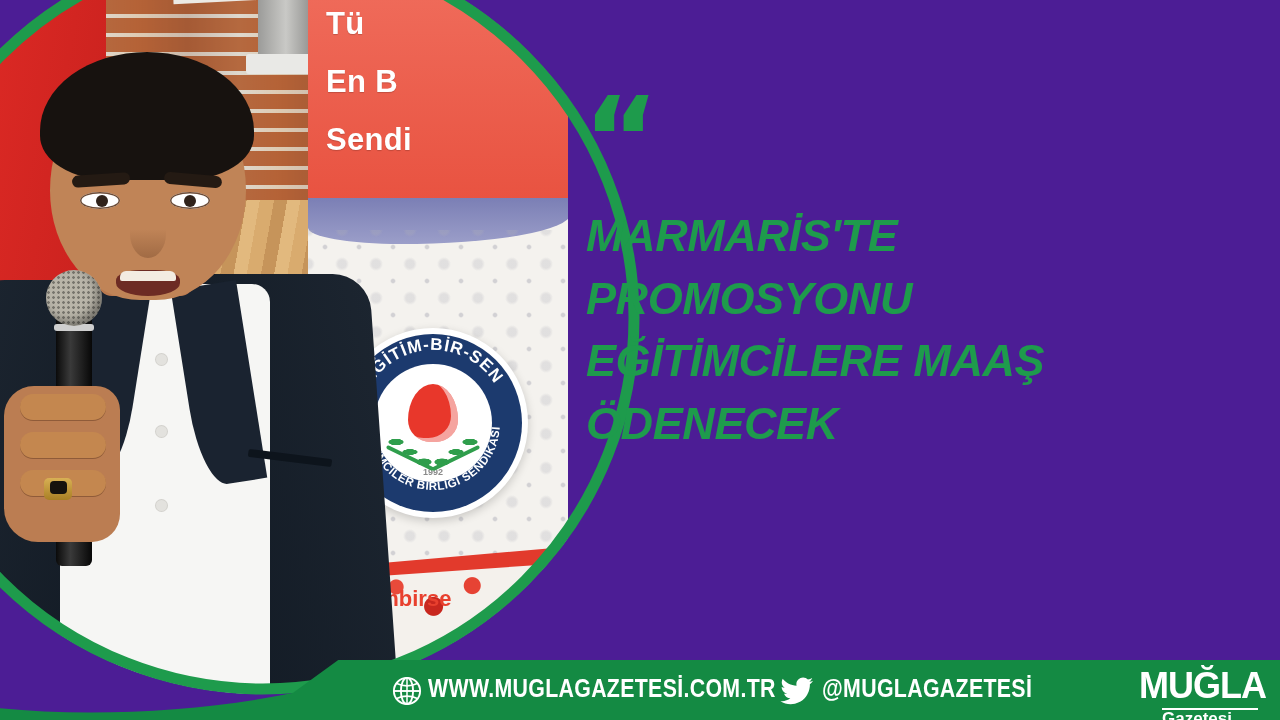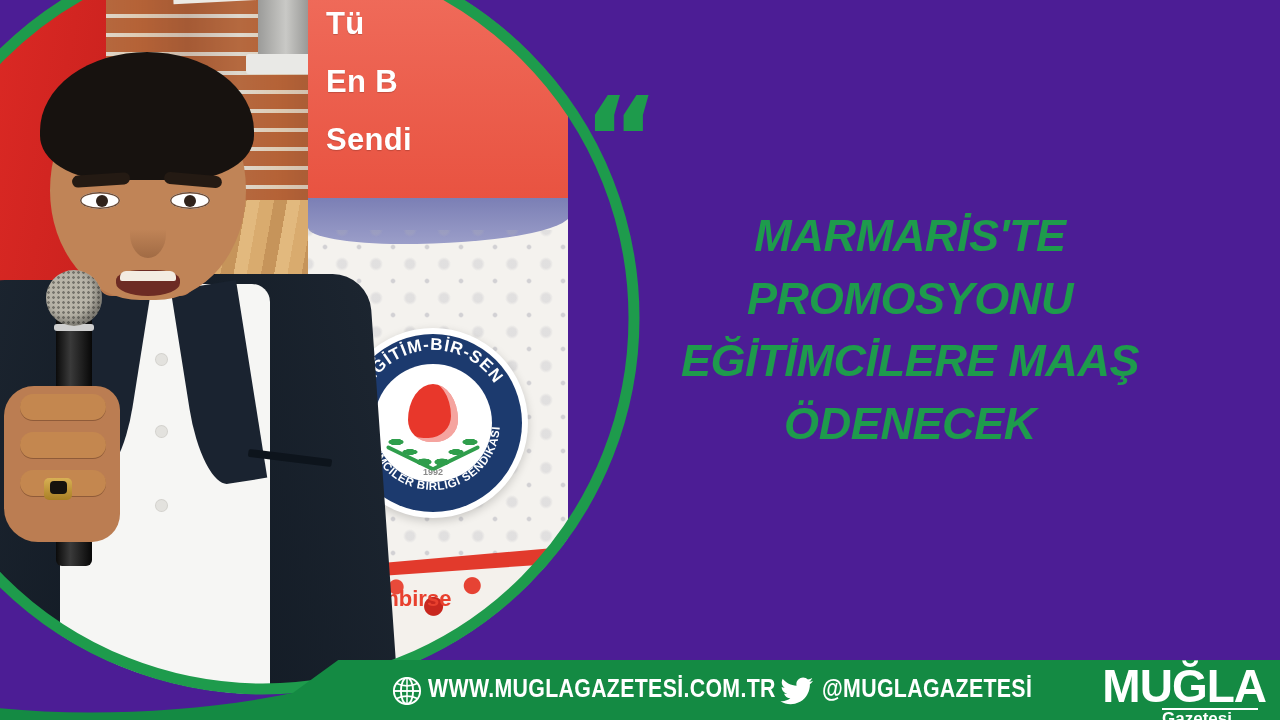--- a/index.html
+++ b/index.html
@@ -431,21 +431,21 @@
     width: 648px;
     color:#1e9b4c;
     font-family: "Liberation Sans", sans-serif;
     font-weight: 700;
     font-style: italic;
     font-size: 45px;
     line-height: 1.39;
     letter-spacing: -0.4px;
     text-transform: uppercase;
   }
-  .headline .ln { display:block; white-space: nowrap; text-align: center; }
+  .headline .ln { display:block; white-space: nowrap; }
 
   
   .footer {
     position:absolute;
     left: 0; bottom: 0;
     width: 1280px; height: 60px;
     pointer-events:none;
     padding-left:32px;
   }
   .footer-shape {
@@ -491,21 +491,21 @@
   }
   .brand {
     position:absolute; right: 14px; top: 2px;
     width: 230px; height: 58px;
     text-align:right;
   }
   .brand-main {
     color:#ffffff;
     font-family:"Liberation Sans", sans-serif;
     font-weight:700;
-    font-size: 46px;
+    font-size: 36px;
     line-height: 44px;
     letter-spacing: -1px;
     display:block;
     margin-top: 2px;
   }
   .brand-sub {
     color:#ffffff;
     font-family:"Liberation Sans", sans-serif;
     font-weight:700;
     font-size: 17px;

